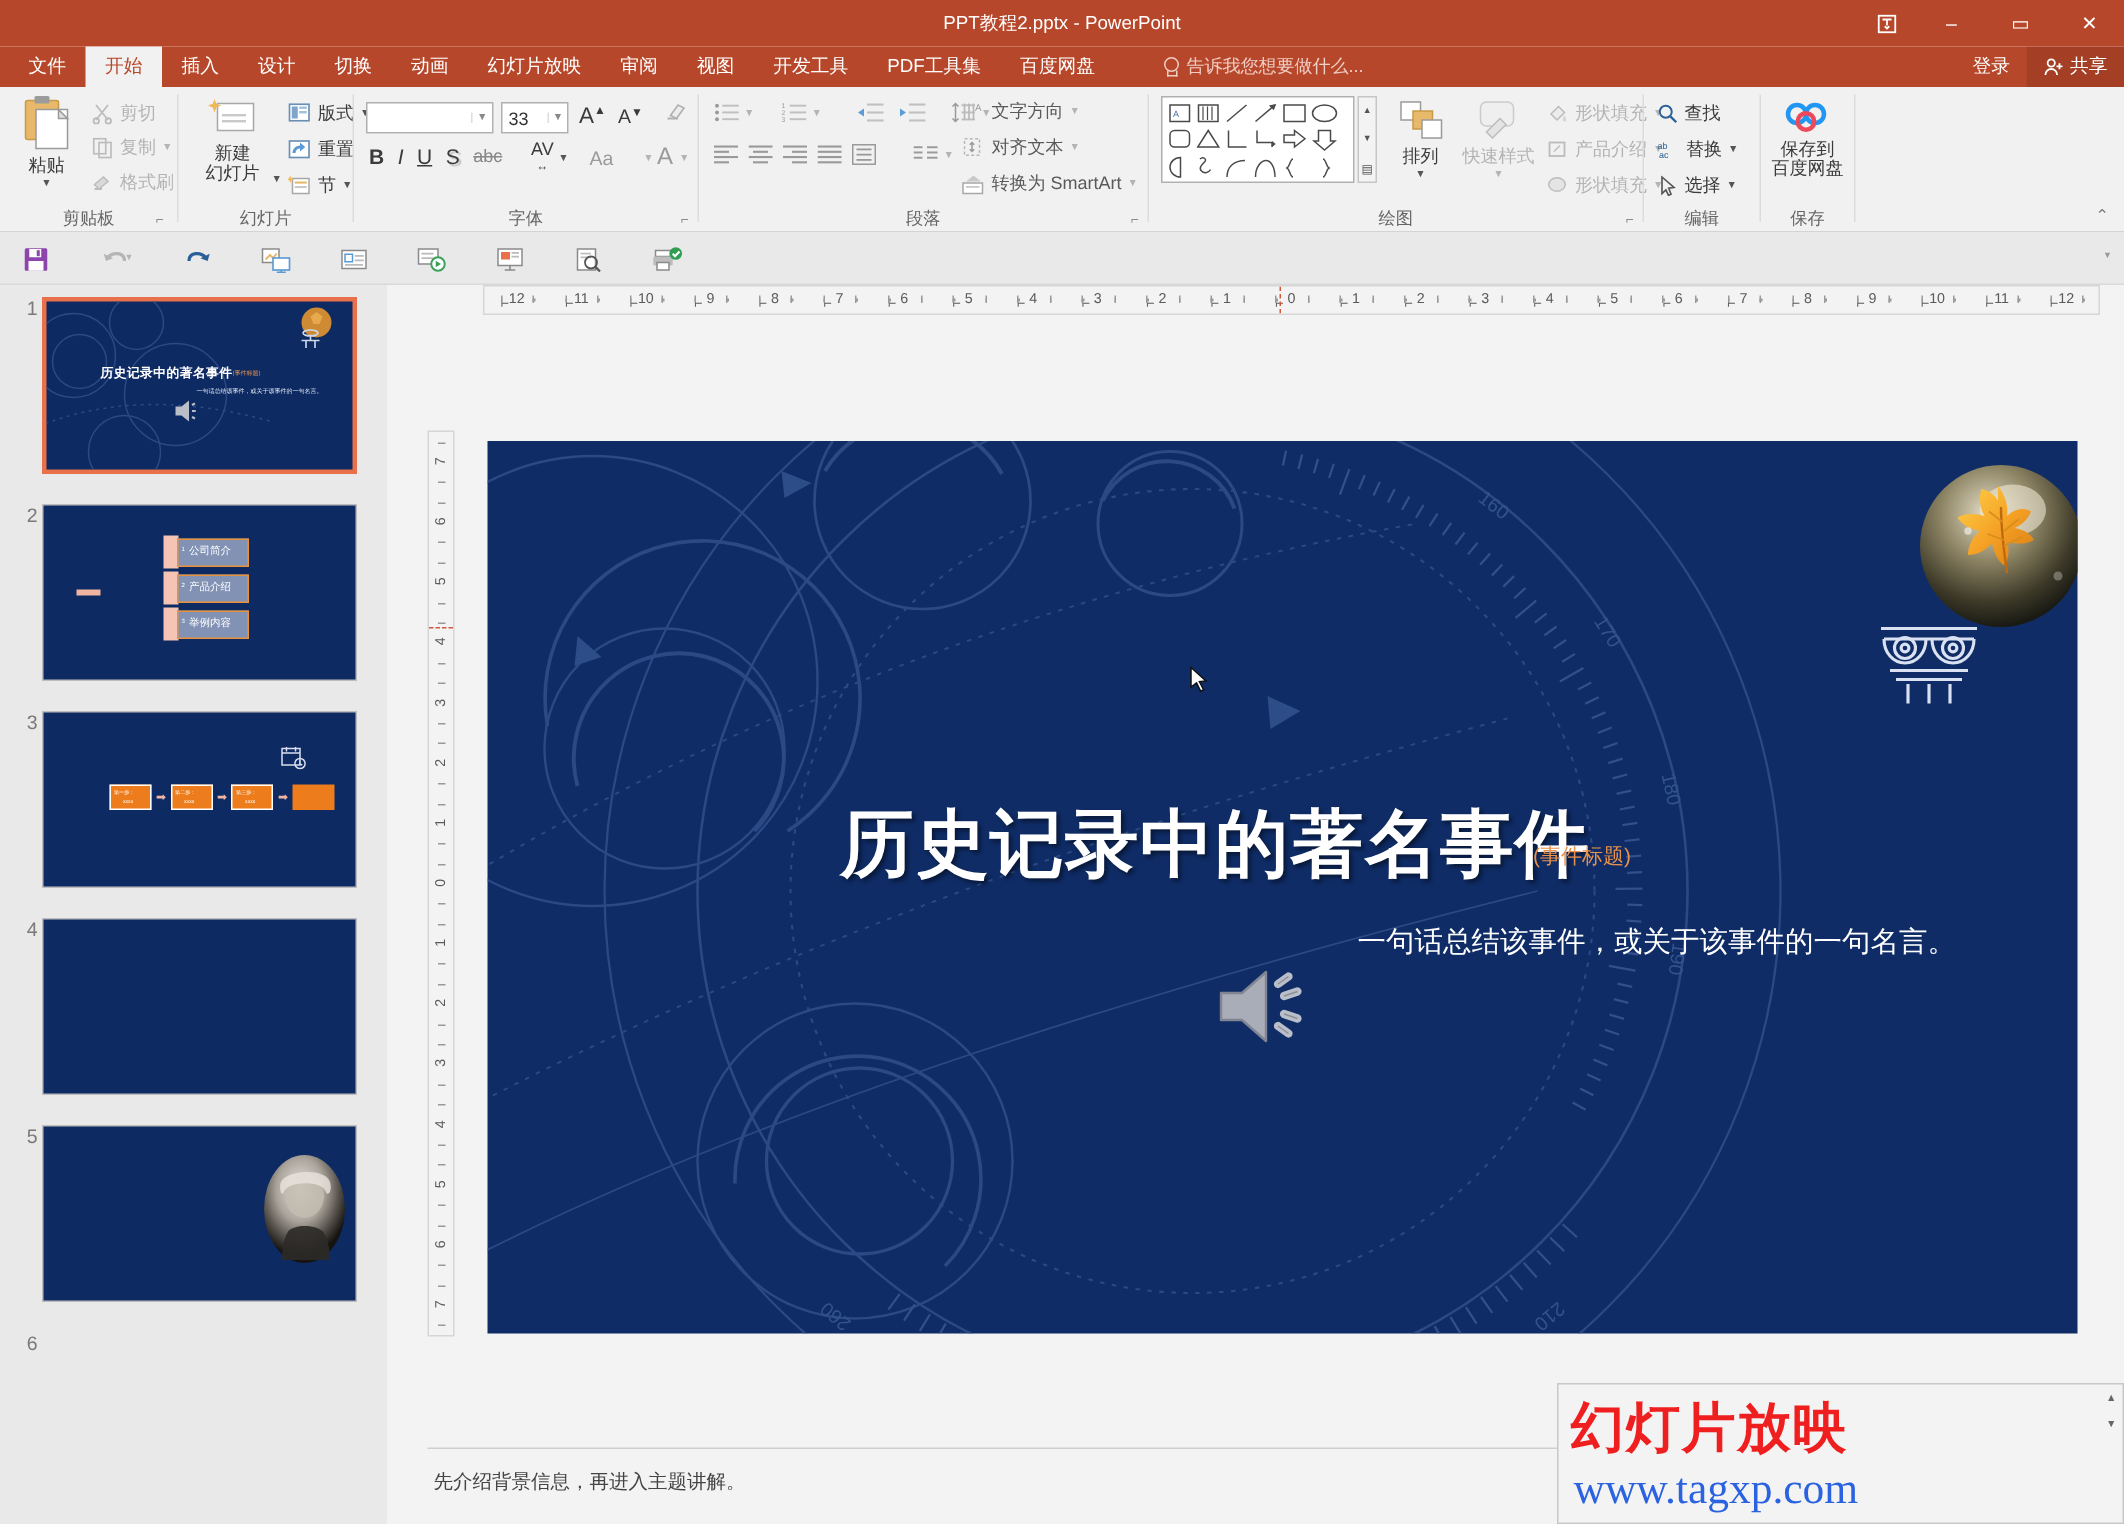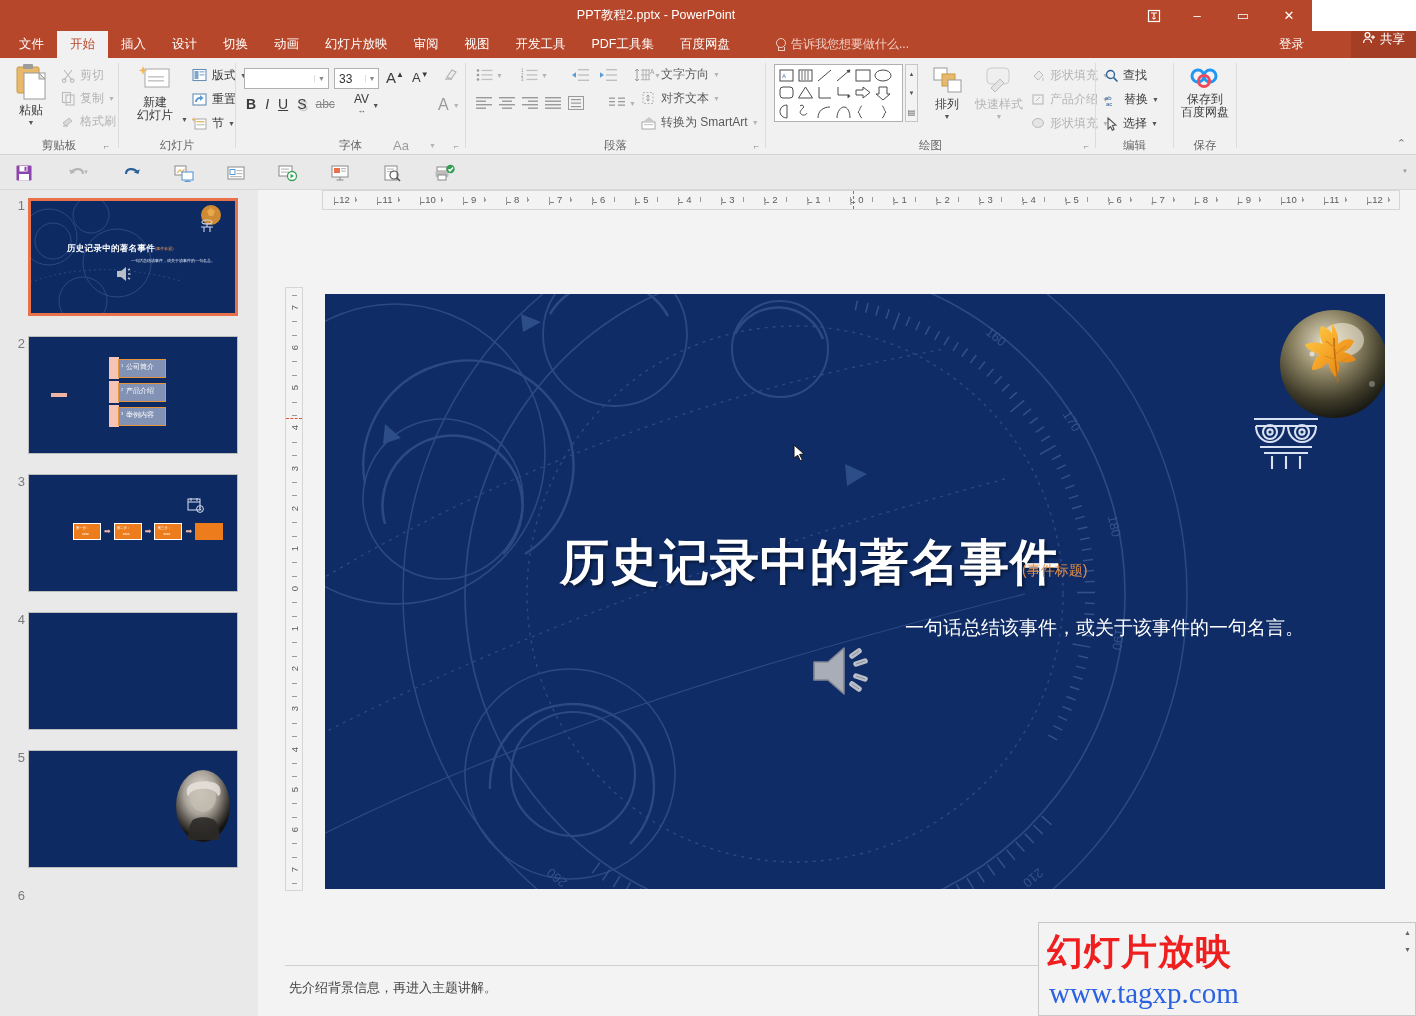--- a/index.html
+++ b/index.html
@@ -6,21 +6,21 @@
   html, body {
     width: 1416px; height: 1016px;
     overflow: hidden;
     font-family: "Liberation Sans", "DejaVu Sans", sans-serif;
     background: #ffffff;
   }
   #app { position: relative; width: 1416px; height: 1016px; }
 
   
   .titlebar {
-    position: absolute; top: 0; left: 0; width: 1312px; height: 31px;
+    position: absolute; top: 0; left: 0; width: 1416px; height: 31px;
     background: #b7472a; color: #ffffff;
   }
   .titlebar .doc-title {
     position: absolute; left: 0; right: 0; top: 7px;
     text-align: center; font-size: 12.5px; color: #ffffff;
   }
   .win-btns { position: absolute; right: 0; top: 0; height: 31px; display: flex; }
   .win-btn {
     width: 46px; height: 31px; display: flex; align-items: center; justify-content: center;
     color: #fff; font-size: 13px; line-height: 1;
@@ -48,22 +48,22 @@
     content: ""; position: absolute; left: 1px; top: 0;
     width: 8px; height: 8px; border: 1.3px solid #f0cdc5; border-radius: 50%;
   }
   .bulb::after {
     content: ""; position: absolute; left: 3px; top: 8.5px;
     width: 5px; height: 3.5px; border: 1.3px solid #f0cdc5; border-top: none;
   }
   .tr-right { position: absolute; right: 0; top: 0; height: 27px; display: flex; align-items: stretch; }
   .signin { display: flex; align-items: center; padding: 0 11px; font-size: 12.5px; color: #fff; }
   .share {
-    display: flex; gap: 4px; padding: 0 11px;
-    font-size: 12.5px; color: #fff; background: rgba(0,0,0,.10); margin-left: 36px;
+    display: flex; align-items: center; gap: 4px; padding: 0 11px;
+    font-size: 12.5px; color: #fff; background: rgba(0,0,0,.10);
   }
   .share svg { display: block; }
 
   
   .ribbon {
     position: absolute; top: 58px; left: 0; width: 1416px; height: 97px;
     background: #f1f1f1; border-bottom: 1px solid #d4d4d4;
   }
   .grp { position: absolute; top: 0; height: 97px; }
   .grp-label {
@@ -364,21 +364,21 @@
         <span style="font-size:14px;font-weight:bold;color:#3b3b3b;">B</span>
         <span style="font-size:14px;font-style:italic;color:#3b3b3b;">I</span>
         <span style="font-size:14px;text-decoration:underline;color:#3b3b3b;">U</span>
         <span style="font-size:14px;color:#3b3b3b;text-shadow:1.5px 1.5px 1px #bbb;">S</span>
         <span style="font-size:12px;color:#888;text-decoration:line-through;">abc</span>
       </div>
       <div style="position:absolute;left:118px;top:36px;display:flex;align-items:center;gap:3px;">
         <span style="font-size:12px;color:#3b3b3b;line-height:10px;display:inline-block;text-align:center;">AV<br><span style="font-size:8px;">↔</span></span>
         <span class="caret">▼</span>
       </div>
-      <div style="position:absolute;left:157px;top:40px;display:flex;align-items:center;gap:20px;margin-top:40px;">
+      <div style="position:absolute;left:157px;top:40px;display:flex;align-items:center;gap:20px;">
         <span style="font-size:13px;color:#9a9a9a;">Aa</span>
         <span class="caret dimmed">▼</span>
       </div>
       <div style="position:absolute;left:202px;top:38px;display:flex;align-items:center;gap:4px;">
         <span style="font-size:16px;color:#9a9a9a;">A</span>
         <span class="caret dimmed">▼</span>
       </div>
       <div class="grp-label">字体</div>
       <div class="dlg-launch">⌐</div>
     </div>

